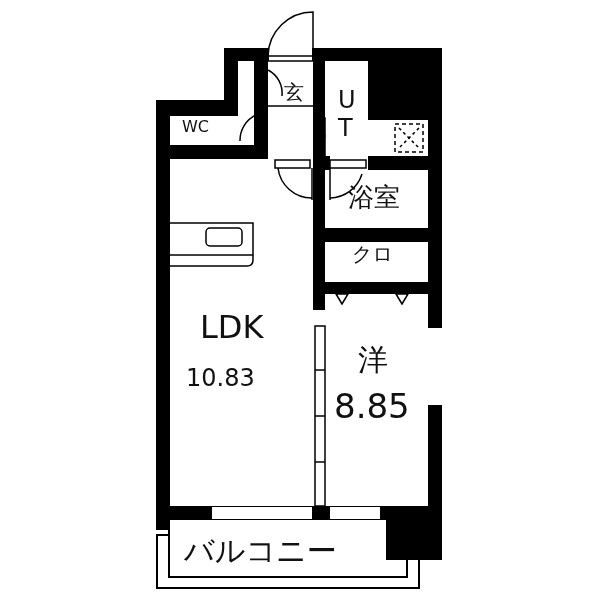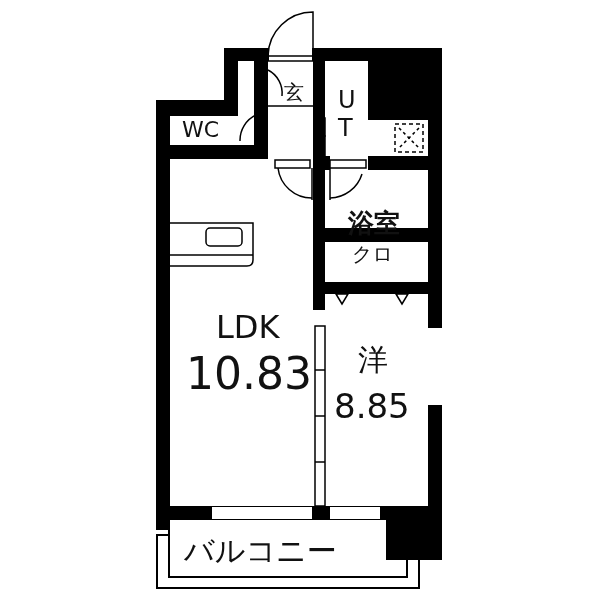--- a/index.html
+++ b/index.html
@@ -91,20 +91,20 @@
     <rect x="315" y="326" width="10" height="180" fill="#fff"></rect>
     <line x1="315" y1="370" x2="325" y2="370"></line>
     <line x1="315" y1="416" x2="325" y2="416"></line>
     <line x1="315" y1="462" x2="325" y2="462"></line>
   </g>
 </svg>
 
 <div class="lbl" style="left:284px;top:82px;font-size:20px;">玄</div>
 <div class="lbl" style="left:338px;top:88px;font-size:24px;">U</div>
 <div class="lbl" style="left:338px;top:116px;font-size:24px;">T</div>
-<div class="lbl" style="left:182px;top:119px;font-size:22px;">WC</div>
-<div class="lbl" style="left:348px;top:210px;font-size:26px;font-weight:bold;">浴室</div>
+<div class="lbl" style="left:182px;top:119px;font-size:16px;">WC</div>
+<div class="lbl" style="left:348px;top:184px;font-size:26px;">浴室</div>
 <div class="lbl" style="left:352px;top:244px;font-size:20px;">クロ</div>
-<div class="lbl" style="left:200px;top:311px;font-size:32px;margin-left:16px;">LDK</div>
-<div class="lbl" style="left:186px;top:352px;font-size:44px;">10.83</div>
+<div class="lbl" style="left:200px;top:311px;font-size:32px;">LDK</div>
+<div class="lbl" style="left:186px;top:366px;font-size:24px;">10.83</div>
 <div class="lbl" style="left:358px;top:345px;font-size:30px;">洋</div>
 <div class="lbl" style="left:334px;top:389px;font-size:34px;">8.85</div>
 <div class="lbl" style="left:184px;top:536px;font-size:30px;">バルコニー</div>
 
 </body></html>

